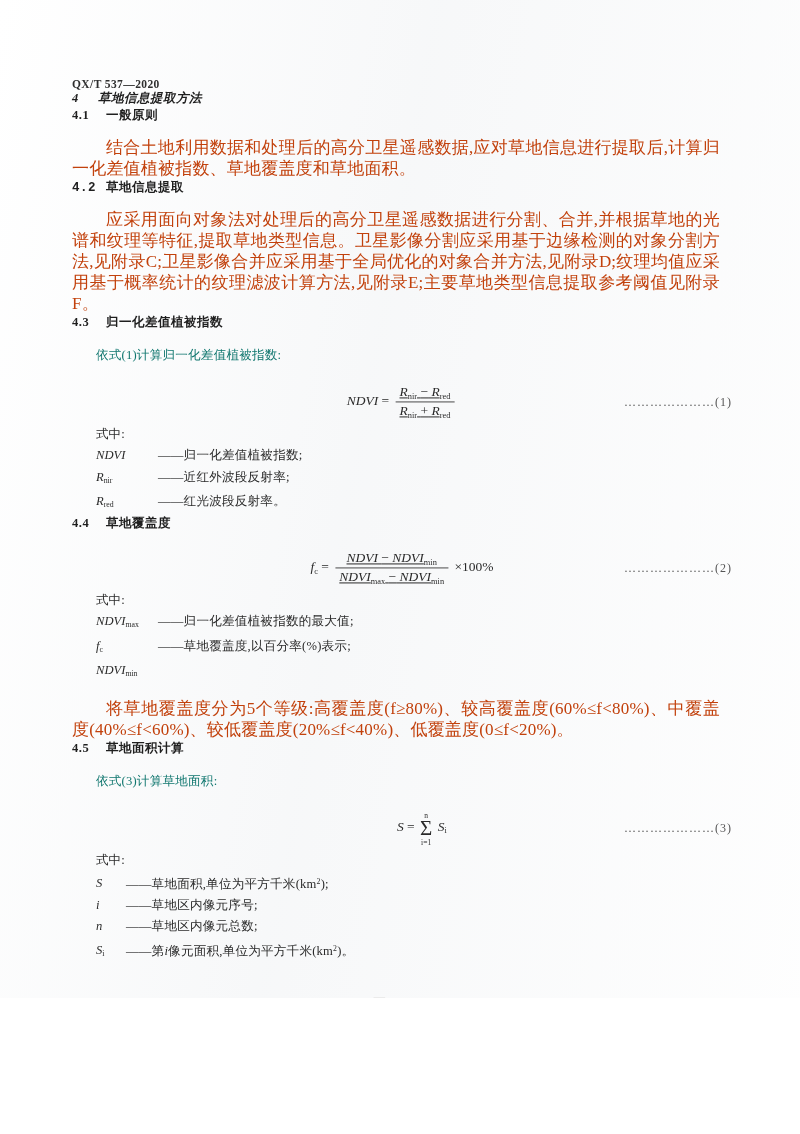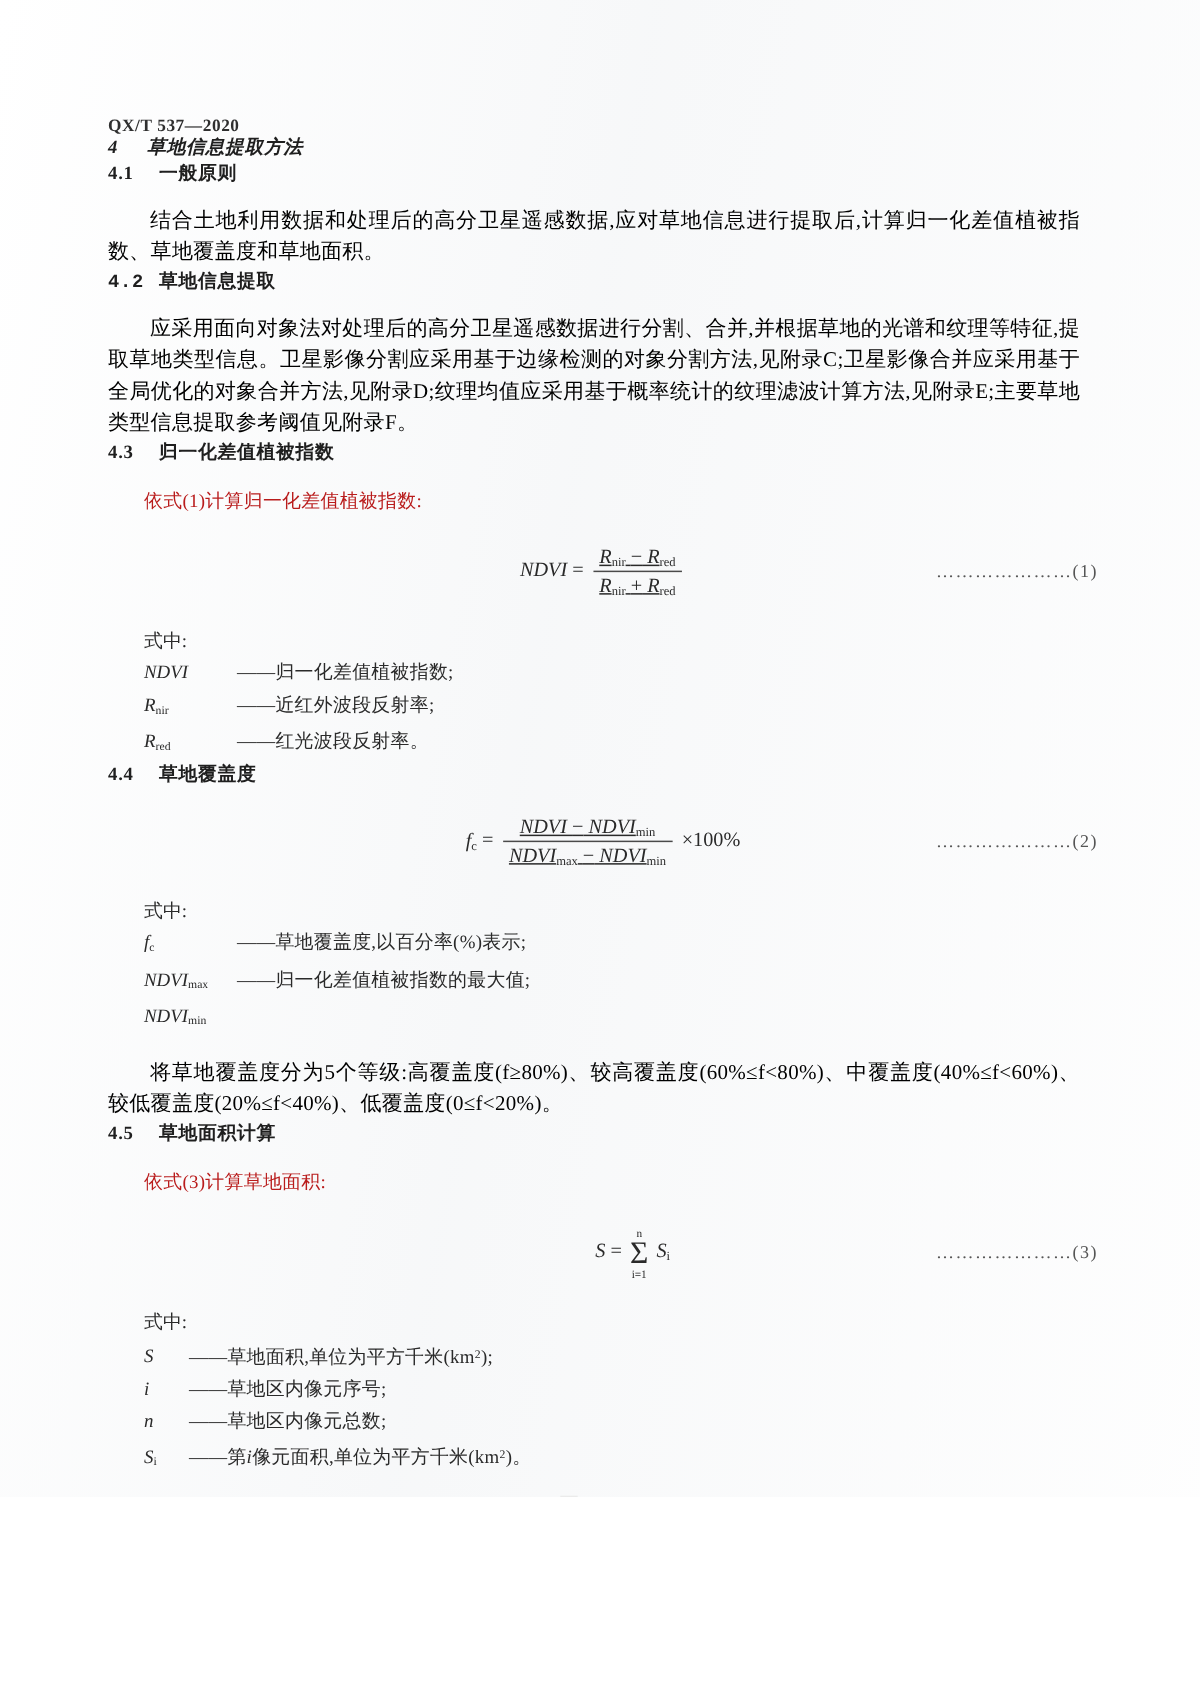--- a/index.html
+++ b/index.html
@@ -58,36 +58,36 @@
   }
 
   .sec4 { margin-top: 44px; font-style: italic; }
   .sec41 { margin-top: 33px; }
   .sec42 { margin-top: 30px; font-family: Liberation Mono, monospace; }
   .sec43 { margin-top: 30px; }
   .sec44 { margin-top: 28px; }
   .sec45 { margin-top: 30px; }
 
   p.body {
-    font-size: 14px;
+    font-size: 17px;
     line-height: 21px;
     margin: 13px 12px 0 0;
     text-align: justify;
     text-justify: inter-ideograph;
     letter-spacing: 0.2px;
-    color: #000000;
+    color: #c2410c;
   }
   p.body.indent { text-indent: 2em; }
   p.lead {
     font-size: 12.6px;
     line-height: 21px;
     margin: 14px 0 0 0;
     padding-left: 24px;
     letter-spacing: 0.2px;
-    color: #b91c1c;
+    color: #0f766e;
   }
 
   
   .formula-row {
     position: relative;
     margin-top: 14px;
     height: 44px;
   }
   .formula {
     position: absolute;
@@ -153,21 +153,20 @@
     display: block;
     font-size: 21px;
     font-style: normal;
     line-height: 0.92;
   }
 
   
   .where {
     font-size: 12.6px;
     line-height: 21px;
-    margin-top: 14px;
     padding-left: 24px;
     color: #2a2a2a;
   }
   .defs {
     margin: 0;
     padding: 0 0 0 24px;
     list-style: none;
   }
   .defs li {
     font-size: 12.6px;
@@ -288,26 +287,26 @@
           <span class="den">NDVI<sub class="sm">max</sub> <span class="upright">−</span> NDVI<sub class="sm">min</sub></span>
         </span>
         <span class="upright">×100%</span>
       </div>
       <div class="eqno"><span>…………………</span><span>(2)</span></div>
     </div>
 
     <div class="where">式中:</div>
     <ul class="defs">
       <li>
+        <span class="sym"><span>NDVI</span><sub class="sm">max</sub></span>
+        <span class="txt">——归一化差值植被指数的最大值;</span>
+      </li>
+      <li>
         <span class="sym"><span>f</span><sub class="sm">c</sub></span>
         <span class="txt">——草地覆盖度,以百分率(%)表示;</span>
-      </li>
-      <li>
-        <span class="sym"><span>NDVI</span><sub class="sm">max</sub></span>
-        <span class="txt">——归一化差值植被指数的最大值;</span>
       </li>
       <li>
         <span class="sym"><span>NDVI</span><sub class="sm">min</sub></span>
       </li>
     </ul>
     <p class="body indent">将草地覆盖度分为5个等级:高覆盖度(f≥80%)、较高覆盖度(60%≤f&lt;80%)、中覆盖度(40%≤f&lt;60%)、较低覆盖度(20%≤f&lt;40%)、低覆盖度(0≤f&lt;20%)。</p>
 
     <h2 class="clause sec45">
       <span class="clause-num wide">4.5</span><span>草地面积计算</span>
     </h2>

